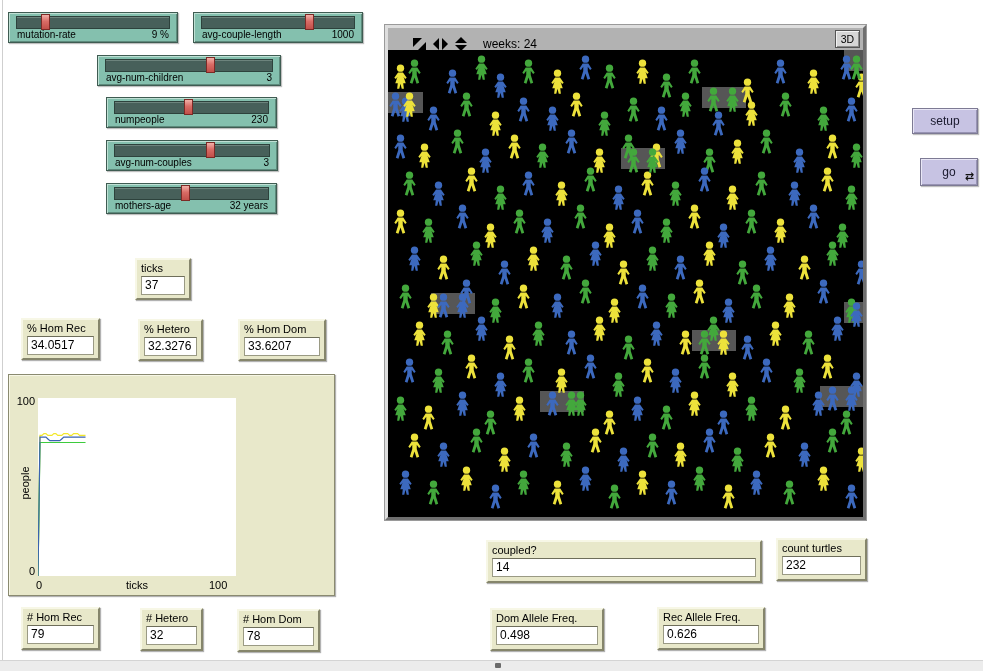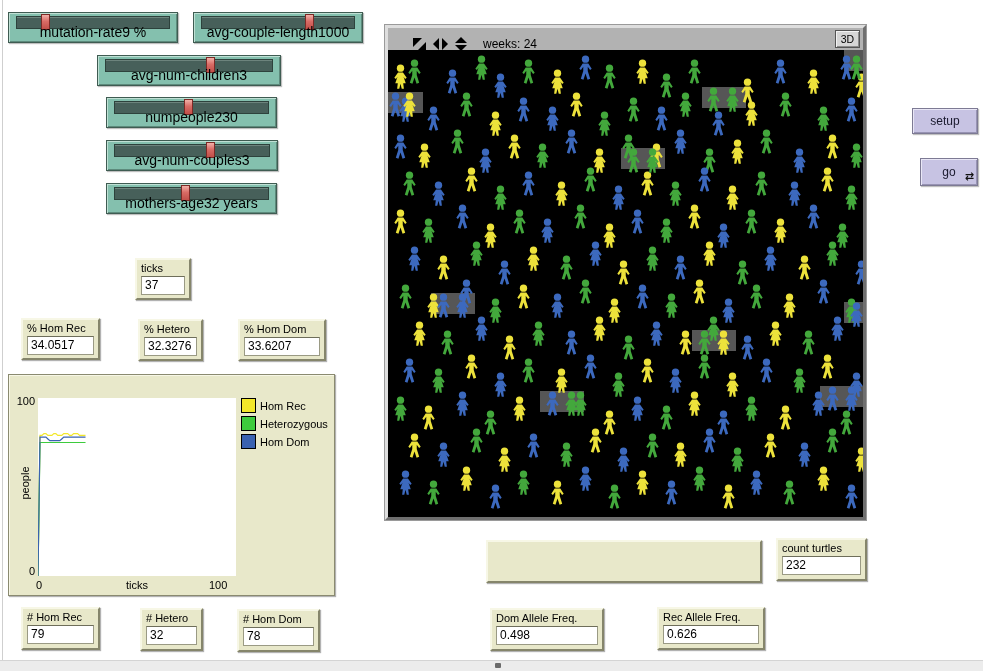--- a/index.html
+++ b/index.html
@@ -22,22 +22,22 @@
     background:#47605a;border:1px solid #2d423c;
     box-shadow:inset 0 1px 0 #6d847d;
   }
   .slider .knob{
     position:absolute;top:-3px;width:9px;height:16px;
     background:linear-gradient(#f2b0a8,#d96c66 45%,#c14f49);
     border:1px solid #7c2a26;box-sizing:border-box;
   }
   .slider .srow{
     position:absolute;left:8px;right:8px;bottom:2px;
-    display:flex;justify-content:center;
-    font-size:14px;
+    display:flex;justify-content:space-between;
+    font-size:10px;
   }
   .s1{left:8px;   top:12px; width:170px;}
   .s2{left:193px; top:12px; width:170px;}
   .s3{left:97px;  top:55px; width:184px;}
   .s4{left:106px; top:97px; width:171px;}
   .s5{left:106px; top:140px;width:172px;}
   .s6{left:106px; top:183px;width:171px;}
 
   
   .monitor{
@@ -214,20 +214,22 @@
 </div>
 <div class="monitor m-nhet">
   <div class="mlabel"># Hetero</div>
   <div class="mvalue">32</div>
 </div>
 <div class="monitor m-nhomdom">
   <div class="mlabel"># Hom Dom</div>
   <div class="mvalue">78</div>
 </div>
 <div class="monitor m-coupled">
+  <div class="mlabel">coupled?</div>
+  <div class="mvalue">14</div>
 </div>
 <div class="monitor m-count">
   <div class="mlabel">count turtles</div>
   <div class="mvalue">232</div>
 </div>
 <div class="monitor m-dom">
   <div class="mlabel">Dom Allele Freq.</div>
   <div class="mvalue">0.498</div>
 </div>
 <div class="monitor m-rec">
@@ -242,34 +244,20 @@
   <div class="parea">
     <svg id="plot-canvas" width="198" height="178" viewBox="0 0 100 100" preserveAspectRatio="none">
         <polyline points="0,100 1,21 2,21 3,20 4,20 5,21 6,21 7,21 8,20 9,20 10,21 11,21 12,21 13,20 14,20 15,20 16,21 17,21 18,20 19,20 20,20 21,21 22,21 23,21 24,21" fill="none" stroke="#F2E72A" stroke-width="1.2" vector-effect="non-scaling-stroke"></polyline>
         <polyline points="0,100 1,25 2,25 3,25 4,25 5,25 6,25 7,25 8,25 9,25 10,25 11,25 12,25 13,25 14,25 15,25 16,25 17,25 18,25 19,25 20,25 21,25 22,25 23,25 24,25" fill="none" stroke="#3DCB3D" stroke-width="1.2" vector-effect="non-scaling-stroke"></polyline>
         <polyline points="0,100 1,22 2,22 3,22 4,22 5,23 6,24 7,24 8,24 9,24 10,24 11,24 12,23 13,22 14,22 15,22 16,22 17,22 18,22 19,22 20,22 21,22 22,22 23,22 24,22" fill="none" stroke="#3A62B0" stroke-width="1.2" vector-effect="non-scaling-stroke"></polyline>
       </svg>
   </div>
   <div class="xlab-min">0</div>
   <div class="xaxis">ticks</div>
   <div class="xlab-max">100</div>
-  <div class="legend">
-    <div class="litem">
-      <span class="lsw" style="background: rgb(242, 231, 42);"></span>
-      <span class="ltx">Hom Rec</span>
-    </div>
-    <div class="litem">
-      <span class="lsw" style="background: rgb(61, 203, 61);"></span>
-      <span class="ltx">Heterozygous</span>
-    </div>
-    <div class="litem">
-      <span class="lsw" style="background: rgb(58, 98, 176);"></span>
-      <span class="ltx">Hom Dom</span>
-    </div>
-  </div>
 </div>
 
 <div class="viewbox">
   <div class="vheader">
     <span class="vicon">
       <svg width="13" height="13">
           <polygon points="0,0 9,0 0,9" fill="#000"></polygon>
           <polygon points="13,4 13,13 4,13" fill="#000"></polygon>
         </svg>
     </span>

